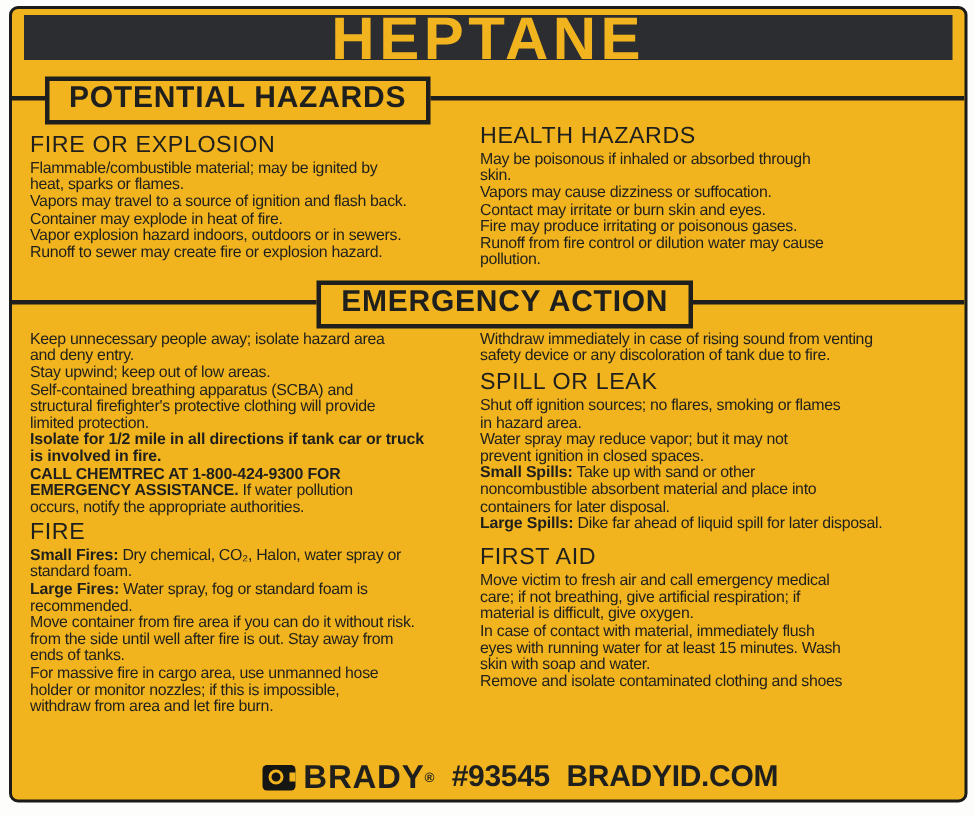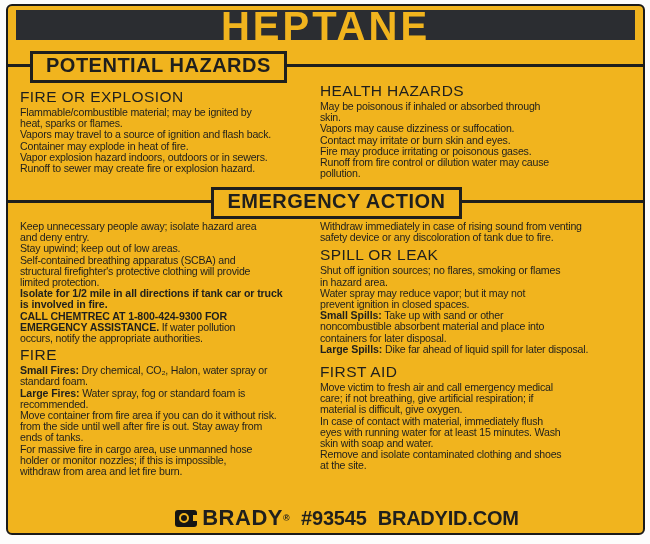--- a/index.html
+++ b/index.html
@@ -217,21 +217,20 @@
         </div>
       <div class="sec-heading firstaid">FIRST AID</div>
       <div class="lines">
           <div class="line"><span>Move victim to fresh air and call emergency medical</span></div>
           <div class="line"><span>care; if not breathing, give artificial respiration; if</span></div>
           <div class="line"><span>material is difficult, give oxygen.</span></div>
           <div class="line"><span>In case of contact with material, immediately flush</span></div>
           <div class="line"><span>eyes with running water for at least 15 minutes. Wash</span></div>
           <div class="line"><span>skin with soap and water.</span></div>
           <div class="line"><span>Remove and isolate contaminated clothing and shoes</span></div>
-          <div class="line"><span>at the site.</span></div>
         </div>
     </div>
   </div>
 
   <div class="footer">
     <span class="brand-wrap">
       <span class="brady-logo">
         <span class="ring"></span>
         <span class="notch"></span>
       </span>

